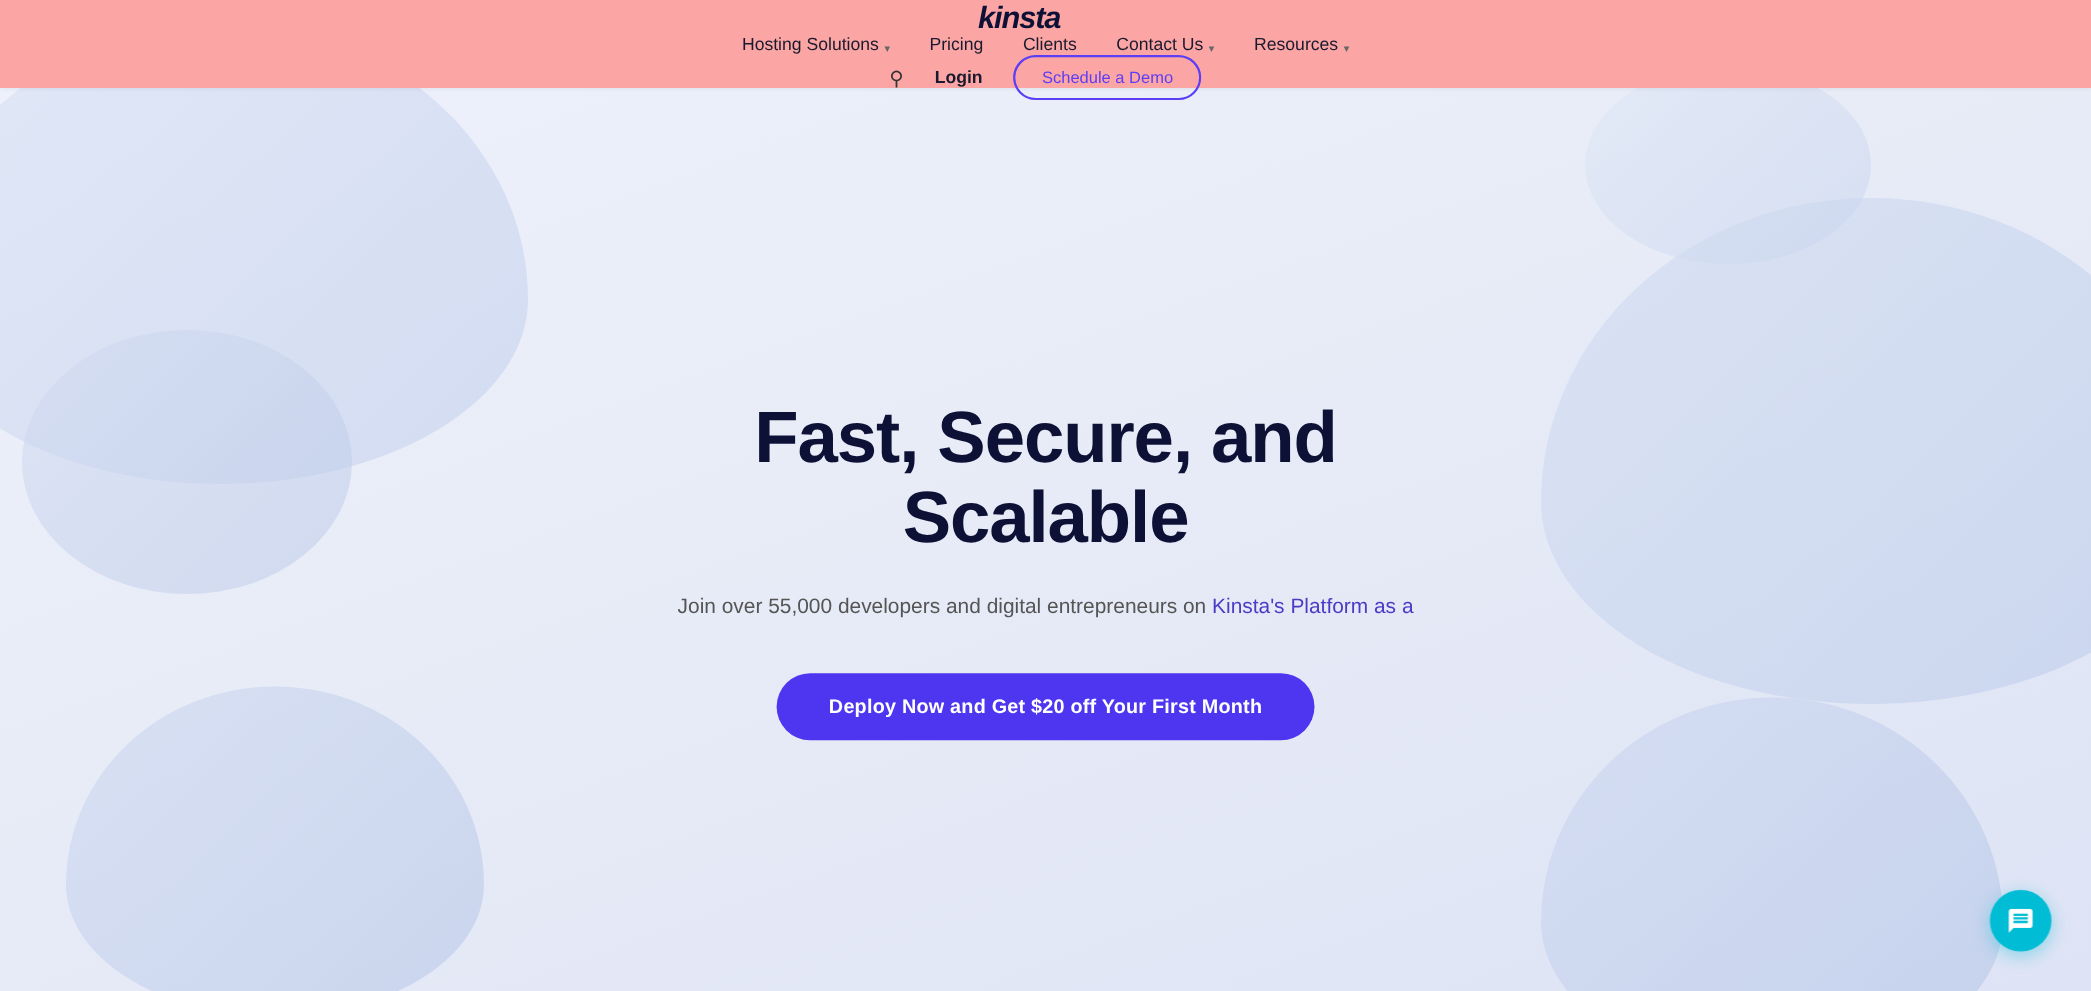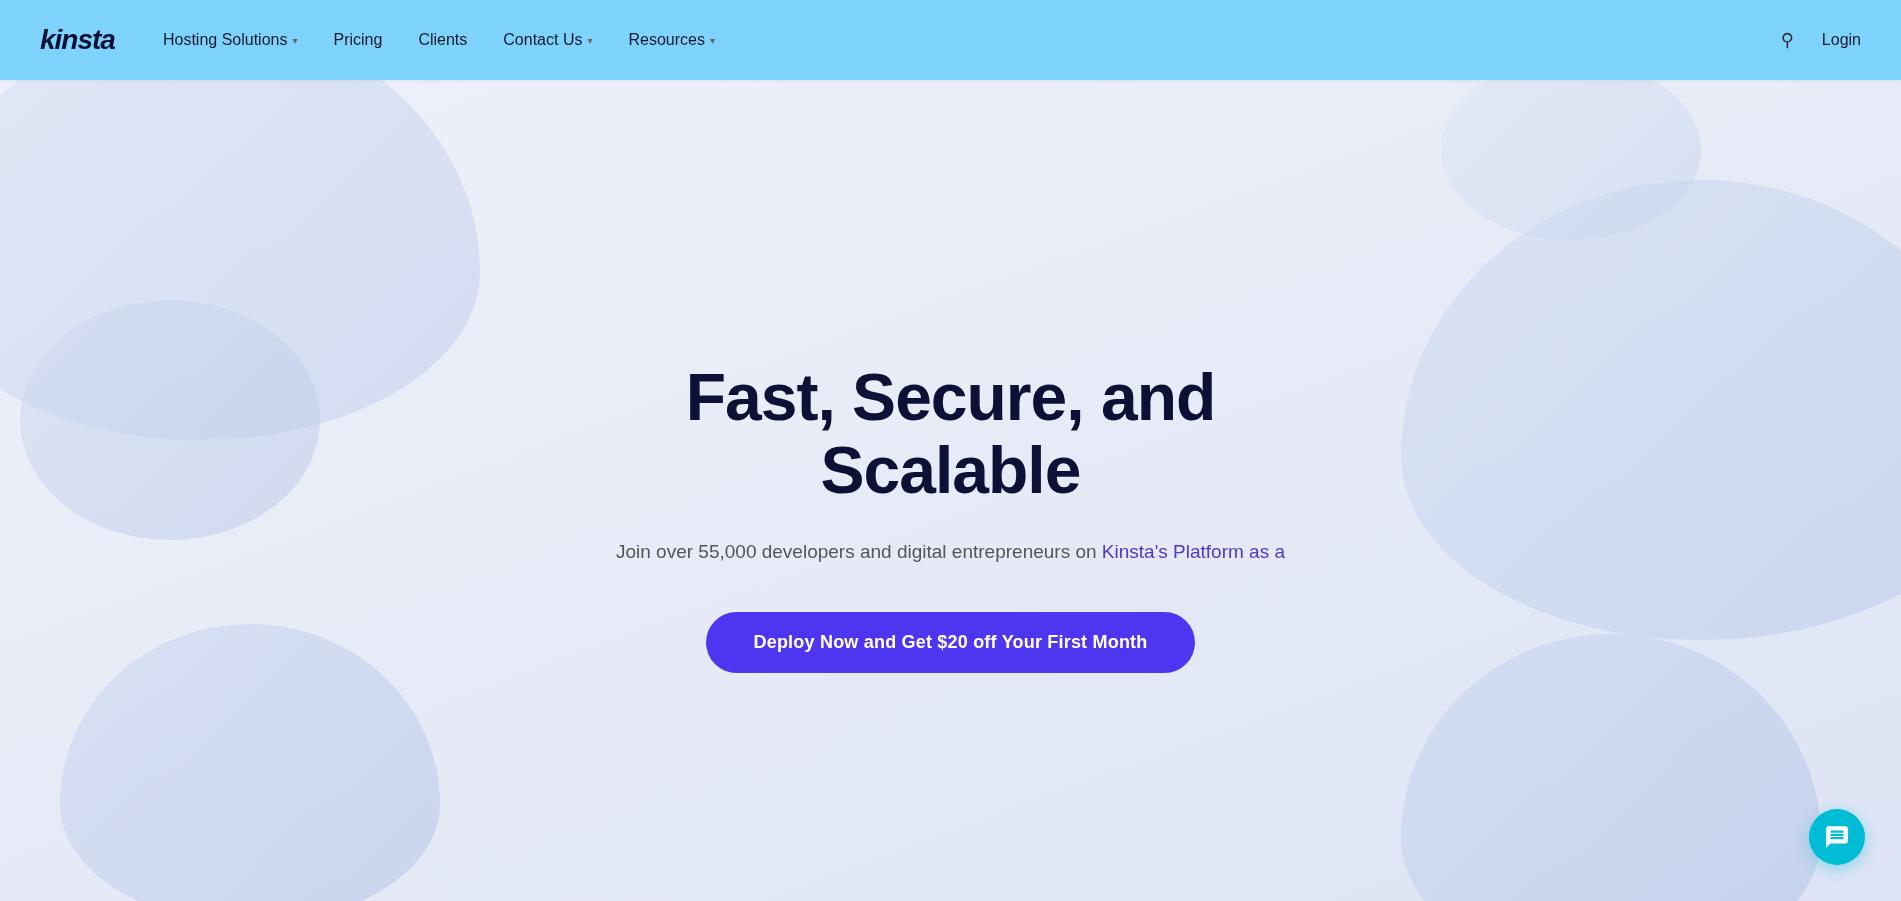--- a/index.html
+++ b/index.html
@@ -11,45 +11,46 @@
       width: 1901px;
       height: 901px;
     }
 
     
     nav {
       display: flex;
       align-items: center;
       padding: 0 40px;
       height: 80px;
-      background: #7dd3fc;
+      background: #fca5a5;
       position: relative;
       z-index: 10;
       box-shadow: 0 1px 4px rgba(0,0,0,0.06);
+      flex-direction: column;
     }
 
     .logo {
       font-size: 28px;
       font-weight: 800;
       color: #0d1136;
       letter-spacing: -1px;
       margin-right: 48px;
       font-style: italic;
     }
 
     .nav-links {
       display: flex;
       align-items: center;
       gap: 36px;
       flex: 1;
     }
 
     .nav-item {
       display: flex;
-      align-items: center;
+      align-items: flex-end;
       gap: 5px;
       font-size: 16px;
       color: #1a1a2e;
       cursor: pointer;
       font-weight: 500;
     }
 
     .nav-item .chevron {
       font-size: 10px;
       color: #666;
@@ -64,21 +65,21 @@
     .search-icon {
       font-size: 18px;
       color: #333;
       cursor: pointer;
     }
 
     .login-link {
       font-size: 16px;
       color: #1a1a2e;
       cursor: pointer;
-      font-weight: 400;
+      font-weight: 700;
     }
 
     .schedule-btn {
       border: 2px solid #5b3ef5;
       border-radius: 50px;
       padding: 10px 24px;
       font-size: 15px;
       color: #5b3ef5;
       background: transparent;
       cursor: pointer;
@@ -255,20 +256,21 @@
     </div>
     <div class="nav-item">
       <span>Resources</span>
       <span class="chevron">▾</span>
     </div>
   </div>
 
   <div class="nav-right">
     <span class="search-icon">⚲</span>
     <span class="login-link">Login</span>
+    <button class="schedule-btn">Schedule a Demo</button>
   </div>
 </nav>
 
 <section class="hero">
 
   <div class="cloud cloud-top-left"></div>
   <div class="cloud cloud-top-left-small"></div>
   <div class="cloud cloud-bottom-left"></div>
   <div class="cloud cloud-right"></div>
   <div class="cloud cloud-bottom-right"></div>

